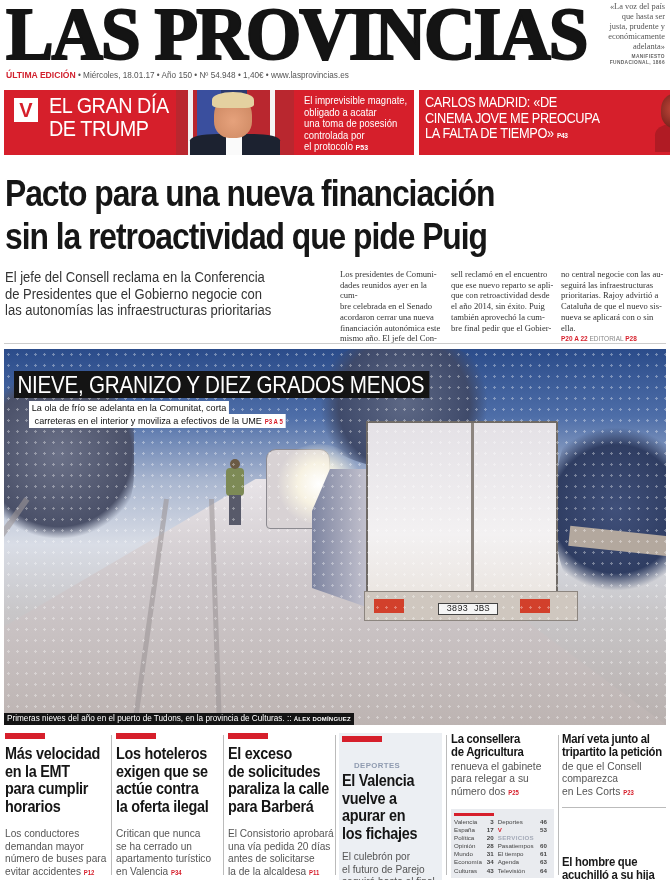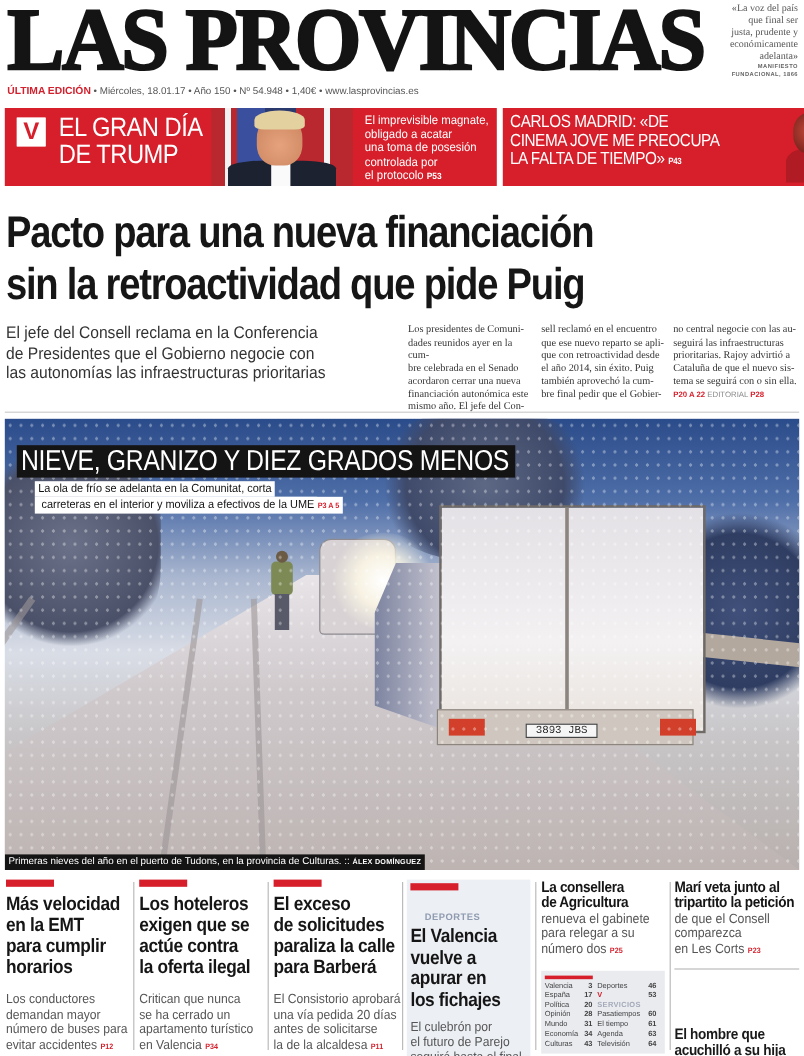--- a/index.html
+++ b/index.html
@@ -36,21 +36,21 @@
 .rule{position:absolute;left:4px;top:343px;width:662px;height:1px;background:#ccc}
 .photo{position:absolute;left:4px;top:349px;width:662px;height:376px;overflow:hidden;background:linear-gradient(180deg,#2b4c8a 0%,#4e6ea8 18%,#a9b6cf 35%,#d9dde6 52%,#c8c6c8 70%,#b8b0ae 100%)}
 .tree1{position:absolute;left:-20px;top:10px;width:150px;height:190px;border-radius:40%;background:radial-gradient(circle,#6b7188 0%,#4a5068 60%,transparent 70%)}
 .tree2{position:absolute;left:300px;top:-10px;width:200px;height:130px;border-radius:50%;background:radial-gradient(circle,#5d6885 0%,#3f4a6a 55%,transparent 70%)}
 .tree3{position:absolute;right:-10px;top:60px;width:120px;height:200px;border-radius:40%;background:radial-gradient(circle,#40507a 0%,#2f3d62 55%,transparent 70%)}
 .road{position:absolute;left:0;top:130px;width:662px;height:246px;background:linear-gradient(180deg,#e8e4e8 0%,#cfc9cc 40%,#bdb4b2 100%);clip-path:polygon(38% 0,50% 0,100% 100%,0 100%,0 60%)}
 .track{position:absolute;background:#9d9698;opacity:.6}
 .light{position:absolute;left:270px;top:95px;width:90px;height:80px;border-radius:50%;background:radial-gradient(circle,#fff 0%,rgba(255,250,230,.8) 35%,transparent 70%)}
 .car{position:absolute;left:262px;top:100px;width:64px;height:80px;border-radius:10px 10px 4px 4px;background:#d8d2d4;border:1px solid #8c8a90}
 .van-side{position:absolute;left:308px;top:120px;width:60px;height:140px;background:linear-gradient(90deg,#7d84a0,#c9c7d2);clip-path:polygon(30% 0,100% 0,100% 100%,0 85%,0 30%)}
-.van{position:absolute;left:362px;top:72px;width:222px;height:190px;background:linear-gradient(180deg,#e4e1e6 0%,#f3f1f2 60%,#e9e3dd 100%);border:2px solid #6f6a66}
+.van{position:absolute;left:362px;top:72px;width:192px;height:190px;background:linear-gradient(180deg,#e4e1e6 0%,#f3f1f2 60%,#e9e3dd 100%);border:2px solid #6f6a66}
 .van .mid{position:absolute;left:103px;top:0;width:3px;height:170px;background:#8c857f}
 .van .bump{position:absolute;left:-4px;bottom:-12px;width:214px;height:30px;background:#cfc7bf;border:1px solid #8c857f}
 .van .tl{position:absolute;bottom:-4px;width:30px;height:14px;background:#d2402b}
 .van .plate{position:absolute;left:70px;bottom:-6px;width:60px;height:12px;background:#f5f5f5;border:1px solid #444;font-family:"Liberation Mono",monospace;font-size:9px;line-height:10px;text-align:center;color:#222}
 .person{position:absolute;left:222px;top:110px;width:18px;height:66px}
 .person .h{position:absolute;left:4px;top:0;width:10px;height:10px;border-radius:50%;background:#6b5a44}
 .person .t{position:absolute;left:0;top:9px;width:18px;height:28px;border-radius:4px;background:#7d8a56}
 .person .l{position:absolute;left:3px;top:36px;width:12px;height:30px;background:#585a6a}
 .guard{position:absolute;left:565px;top:182px;width:100px;height:20px;background:#b3a89e;transform:rotate(6deg)}
 .snow{position:absolute;inset:0;background-image:radial-gradient(#fff 1px,transparent 1.3px);background-size:9px 11px;opacity:.35}
@@ -88,21 +88,21 @@
 .hr7{position:absolute;left:562px;top:807px;width:104px;height:1px;background:#bbb}
 </style>
 </head>
 <body>
 
 <div class="masthead">
   <div class="logo">LAS PROVINCIAS</div>
 </div>
 <div class="motto">
   <div>«La voz del país</div>
-  <div>que final ser</div>
+  <div>que hasta ser</div>
   <div>justa, prudente y</div>
   <div>económicamente</div>
   <div>adelanta»</div>
   <div class="src">
     <div>MANIFIESTO</div>
     <div>FUNDACIONAL, 1866</div>
   </div>
 </div>
 <div class="edition">
   <span class="ed">ÚLTIMA EDICIÓN</span><span> • Miércoles, 18.01.17 • Año 150 • Nº 54.948 • 1,40€ • www.lasprovincias.es</span>
@@ -164,21 +164,21 @@
   <div>que con retroactividad desde</div>
   <div>el año 2014, sin éxito. Puig</div>
   <div>también aprovechó la cum-</div>
   <div>bre final pedir que el Gobier-</div>
 </div>
 <div class="body3 c3">
   <div>no central negocie con las au-</div>
   <div>seguirá las infraestructuras</div>
   <div>prioritarias. Rajoy advirtió a</div>
   <div>Cataluña de que el nuevo sis-</div>
-  <div>tema se seguirá con o sin ella.</div>
+  <div>nueva se aplicará con o sin ella.</div>
   <div><span class="ref">P20 A 22</span><span class="ed2"> EDITORIAL </span><span class="ref">P28</span></div>
 </div>
 <div class="rule"></div>
 
 <div class="photo">
   <div class="tree1"></div>
   <div class="tree2"></div>
   <div class="tree3"></div>
   <div class="road"></div>
   <div class="track" style="left:20px;top:150px;width:6px;height:230px;transform:rotate(35deg);transform-origin:top"></div>

